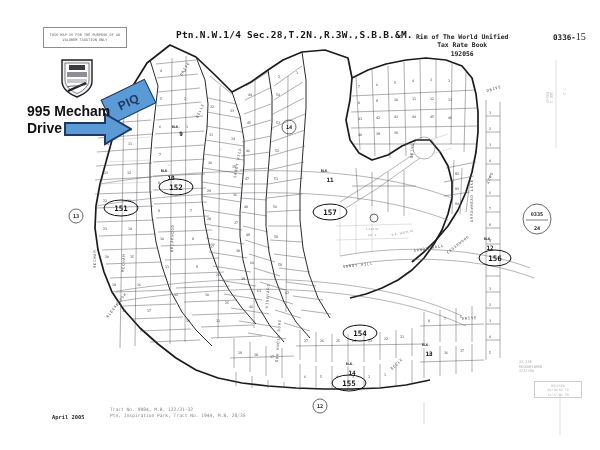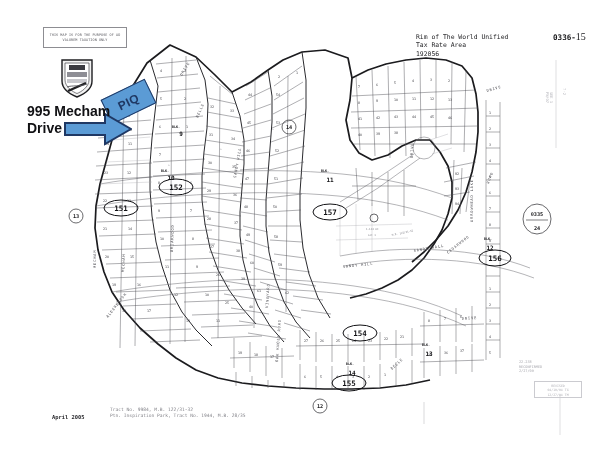--- a/index.html
+++ b/index.html
@@ -31,24 +31,25 @@
     font-weight: bold;
     letter-spacing: 0.2px;
     color: #17171a;
     white-space: nowrap;
   }
   .tra-block {
     position: absolute;
     left: 416px; top: 33px;
     font-family: "DejaVu Sans Mono", monospace;
     font-size: 6.4px;
-    font-weight: normal;
+    font-weight: bold;
     line-height: 8.3px;
     color: #1d1d20;
     white-space: nowrap;
+    text-align: center;
   }
   .book-page-num {
     position: absolute;
     left: 520px; top: 31px;
     font-family: "DejaVu Sans Mono", monospace;
     font-size: 7.6px;
     font-weight: bold;
     color: #17171a;
     white-space: nowrap;
     margin-left: 33px;
@@ -566,24 +567,25 @@
       <text x="366" y="230">1.134 AC</text>
       <text x="368" y="236">Lot 1</text>
       <text x="392" y="236" transform="rotate(-12,392,236)">M.B. 122/31-32</text>
     </g>
 
     <line x1="556" y1="60" x2="556" y2="148" stroke="#c9c9ce" stroke-width="0.6"></line>
     <line x1="560" y1="395" x2="560" y2="435" stroke="#c9c9ce" stroke-width="0.6"></line>
     <line x1="424" y1="402" x2="424" y2="424" stroke="#bfbfc5" stroke-width="0.6"></line>
   </svg>
 
+  <div class="map-title">Ptn.N.W.1/4  Sec.28,T.2N.,R.3W.,S.B.B.&amp;M.</div>
 
   <div class="tra-block">
     <div>Rim of The World Unified</div>
-    <div>Tax Rate Area</div>
+    <div>Tax Rate Book</div>
     <div>192056</div>
   </div>
 
   <div class="book-page-num">
     <span>0336-</span><span class="pg">15</span>
   </div>
 
   <div class="disclaimer-box">
     <div class="disclaimer-text">THIS MAP IS FOR THE PURPOSE OF AD VALOREM TAXATION ONLY</div>
   </div>

